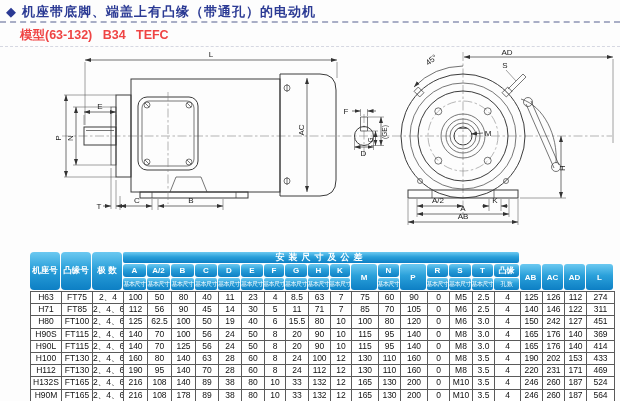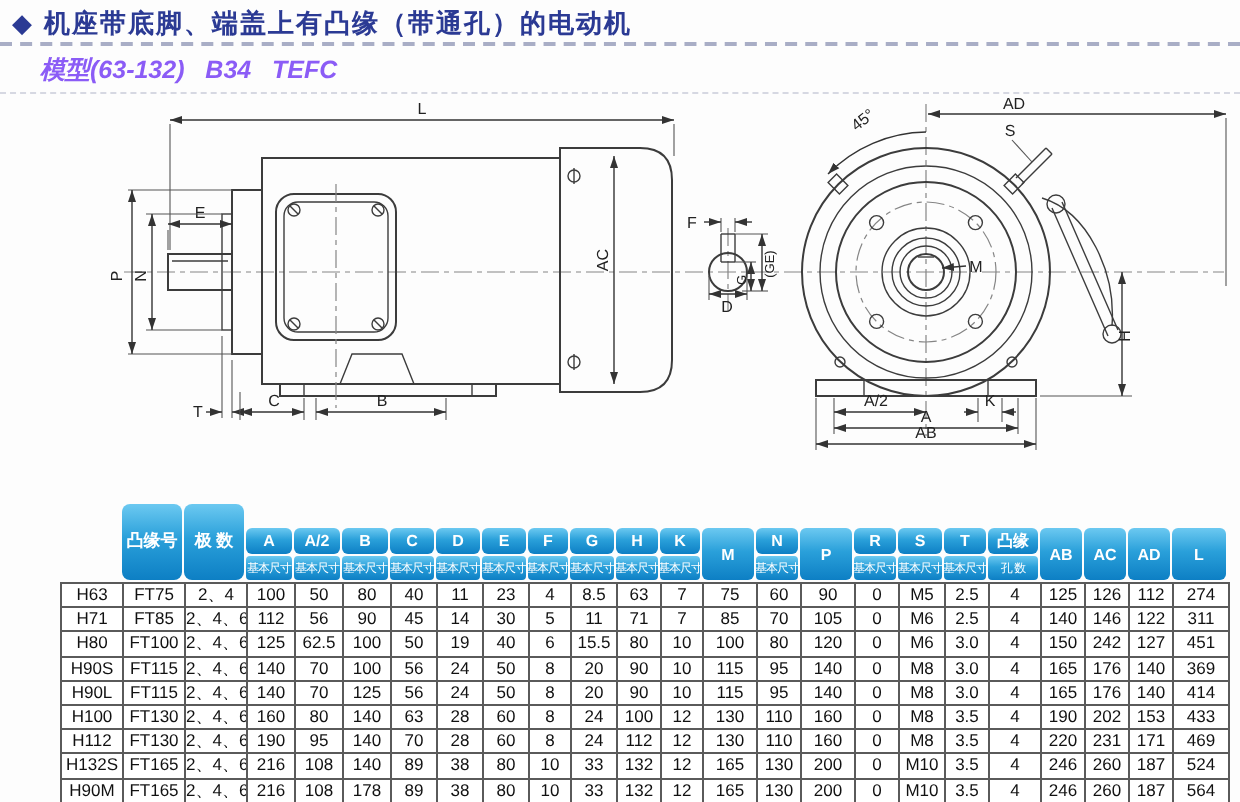--- a/index.html
+++ b/index.html
@@ -7,21 +7,21 @@
     width:620px;height:401px;position:relative;overflow:hidden;
     background:#fdfdfd;font-family:"Liberation Sans",sans-serif;
   }
   
   .title-row{position:absolute;top:3px;left:6px;display:flex;align-items:center;gap:6px;}
   .diamond{color:#2b3a94;font-size:13px;line-height:14px;}
   .title-text{color:#2b3a94;font-size:13px;font-weight:bold;letter-spacing:1px;}
   .dash-sep{position:absolute;left:0;width:620px;border-top:2px dashed #a9aec6;height:0;}
   .sep1{top:21px;}
   .sep2{top:46px;border-top:1px dashed #d6d8e2;}
-  .subtitle{position:absolute;top:27px;left:20px;color:#8b5cf6;font-size:12.5px;font-weight:bold;font-style:italic;}
+  .subtitle{position:absolute;top:27px;left:20px;color:#ef4444;font-size:12.5px;font-weight:bold;}
   
   svg.drawing{position:absolute;top:48px;left:0;}
   .ol{stroke:#3c3c3c;stroke-width:1;fill:none;}
   .ol2{stroke:#3c3c3c;stroke-width:.7;fill:none;}
   .dim{stroke:#333;stroke-width:.7;fill:none;}
   .ext{stroke:#555;stroke-width:.55;fill:none;}
   .cl{stroke:#858585;stroke-width:.6;fill:none;stroke-dasharray:9 2.5 2.5 2.5;}
   .dtxt{font-family:"Liberation Sans",sans-serif;font-size:8px;fill:#222;text-anchor:middle;}
   .dtxts{font-size:6.5px;}
   
@@ -235,22 +235,24 @@
     <text class="dtxt" x="463" y="163">A</text>
 
     <line class="ext" x1="408" y1="151" x2="408" y2="177"></line>
     <line class="ext" x1="518" y1="151" x2="518" y2="177"></line>
     <line class="dim" x1="408" y1="174" x2="518" y2="174" marker-start="url(#as)" marker-end="url(#ae)"></line>
     <text class="dtxt" x="463" y="171">AB</text>
   </g>
 </svg>
 
 <div class="thead" id="thead">
+    <div class="hfixed" style="grid-area: 1 / 1 / span 3;">机座号</div>
     <div class="hfixed" style="grid-area: 1 / 2 / span 3;">凸缘号</div>
     <div class="hfixed" style="grid-area: 1 / 3 / span 3;">极 数</div>
+    <div class="hband" style="grid-area: 1 / 4 / auto / span 17;">安装尺寸及公差</div>
     <div class="hletter" style="grid-area: 2 / 4;">A</div>
     <div class="hsub" style="grid-area: 3 / 4;">基本尺寸</div>
     <div class="hletter" style="grid-area: 2 / 5;">A/2</div>
     <div class="hsub" style="grid-area: 3 / 5;">基本尺寸</div>
     <div class="hletter" style="grid-area: 2 / 6;">B</div>
     <div class="hsub" style="grid-area: 3 / 6;">基本尺寸</div>
     <div class="hletter" style="grid-area: 2 / 7;">C</div>
     <div class="hsub" style="grid-area: 3 / 7;">基本尺寸</div>
     <div class="hletter" style="grid-area: 2 / 8;">D</div>
     <div class="hsub" style="grid-area: 3 / 8;">基本尺寸</div>

